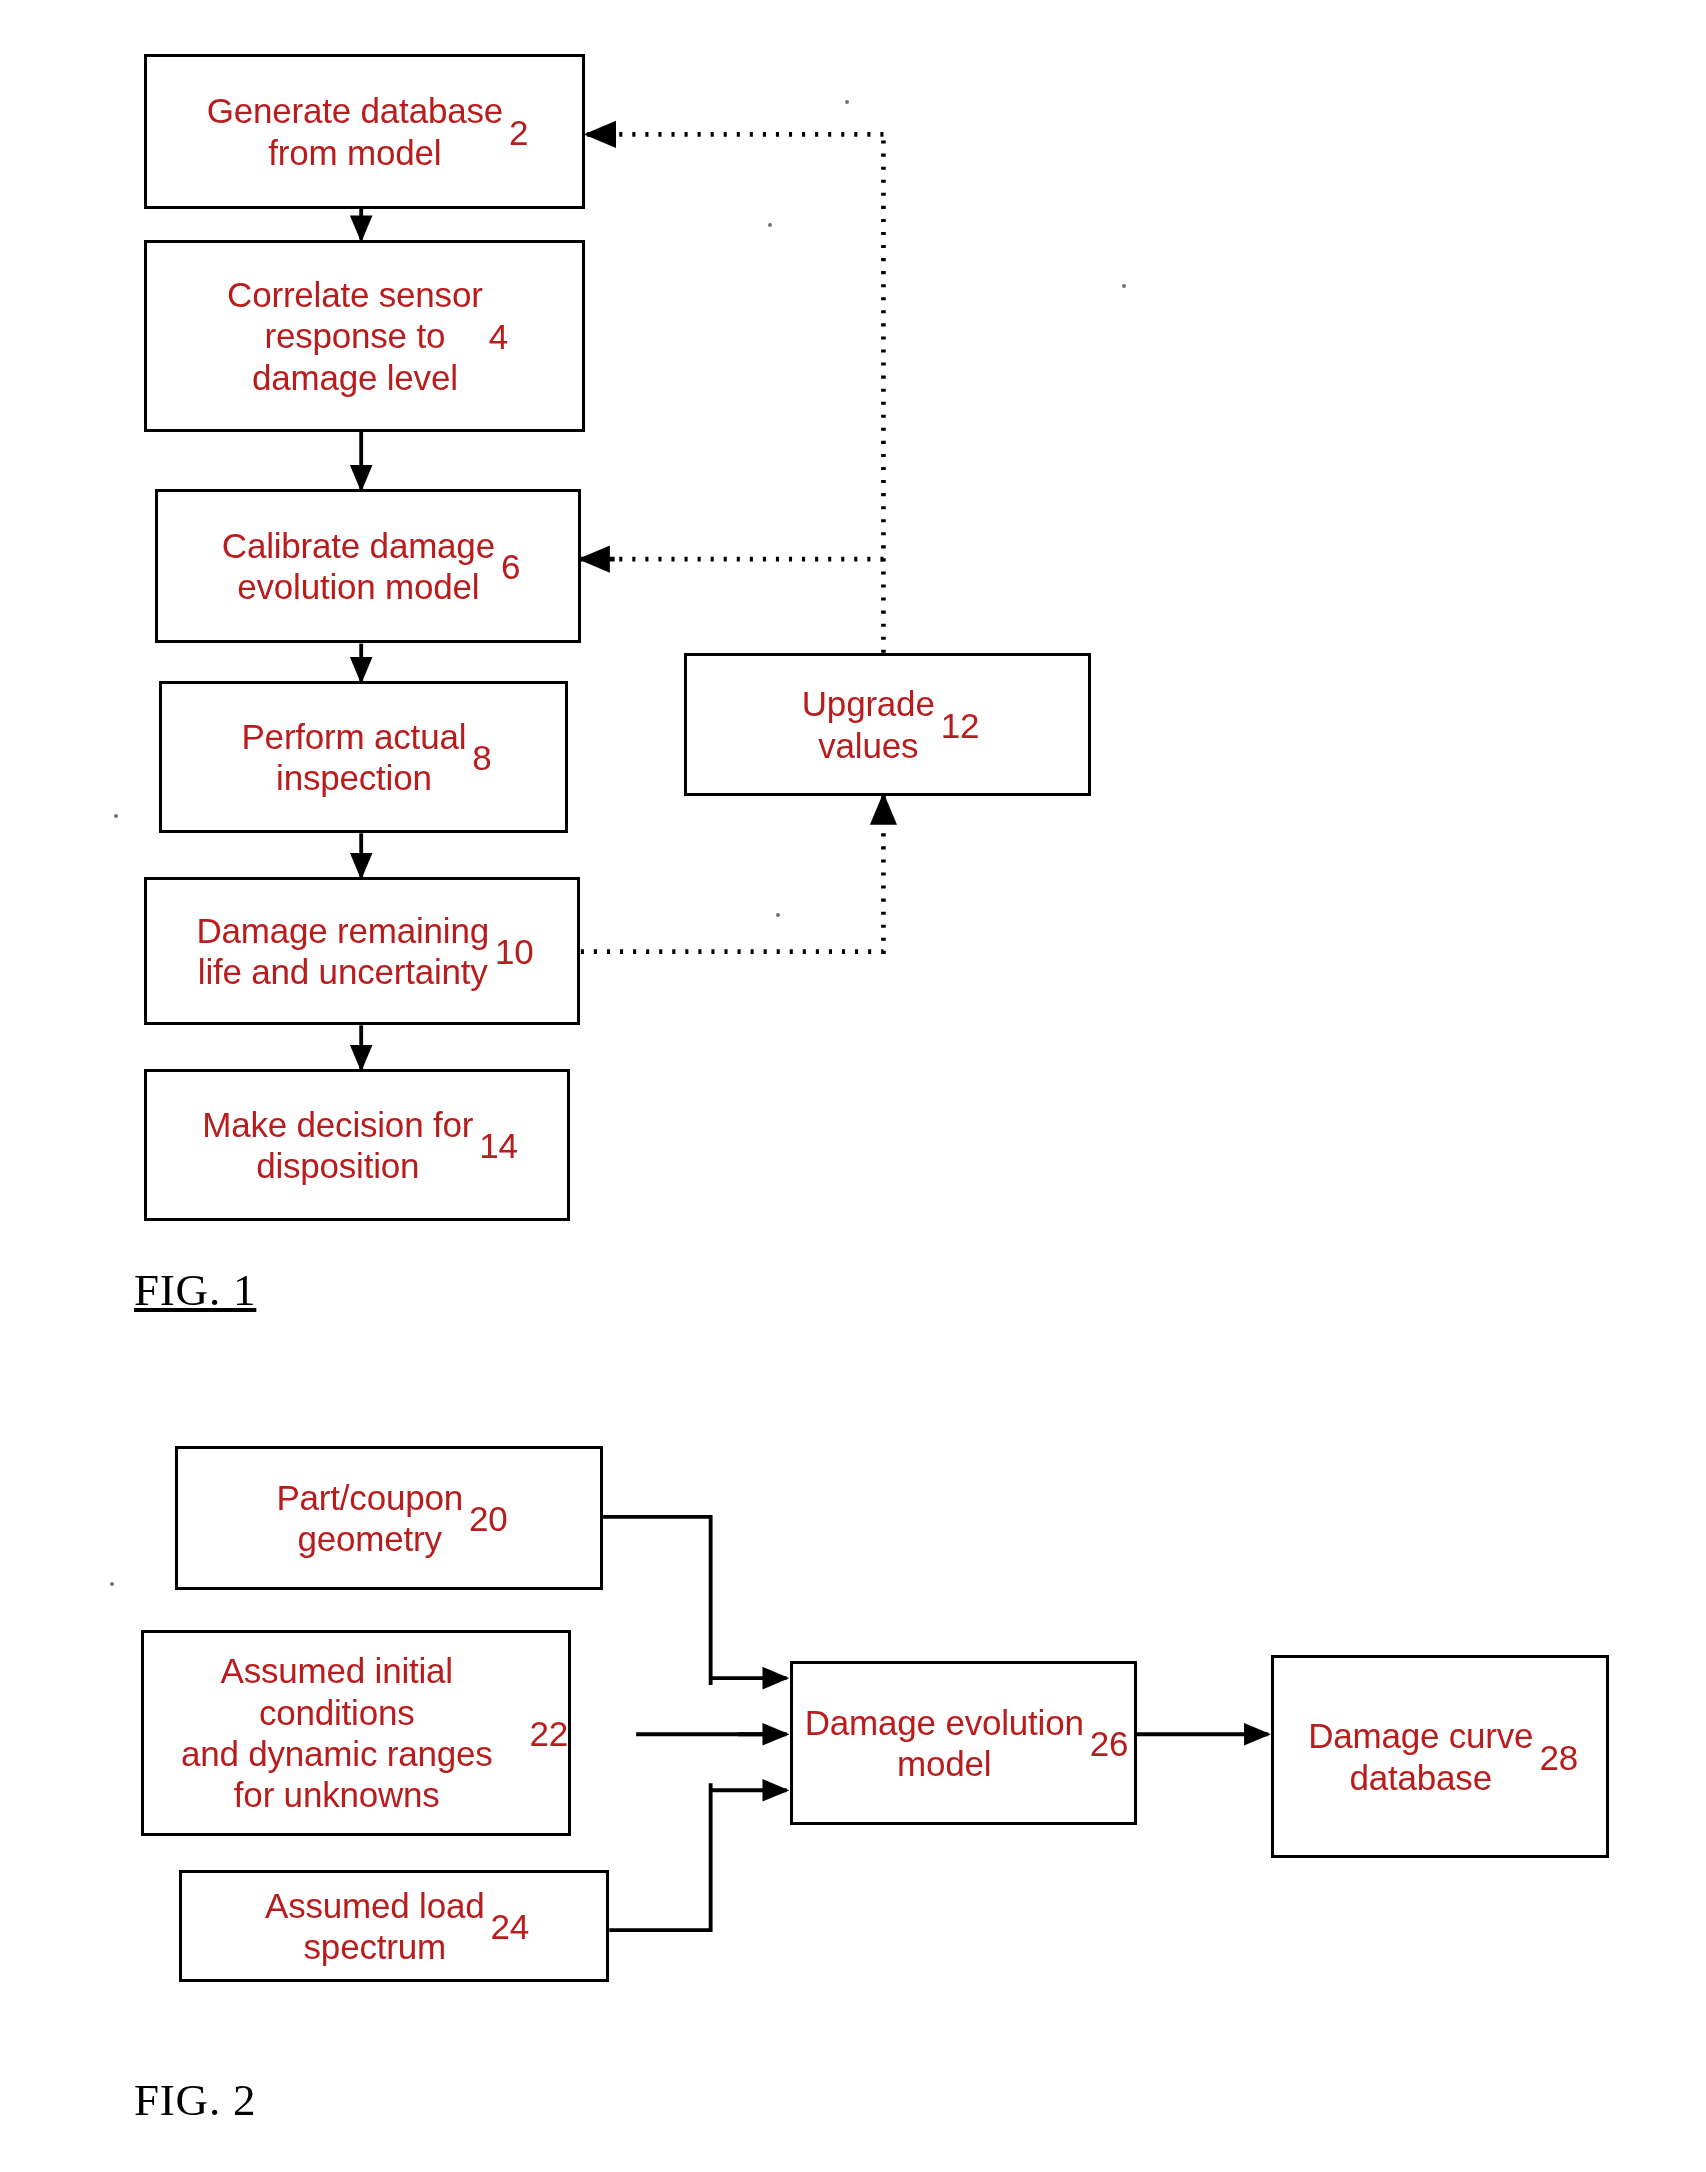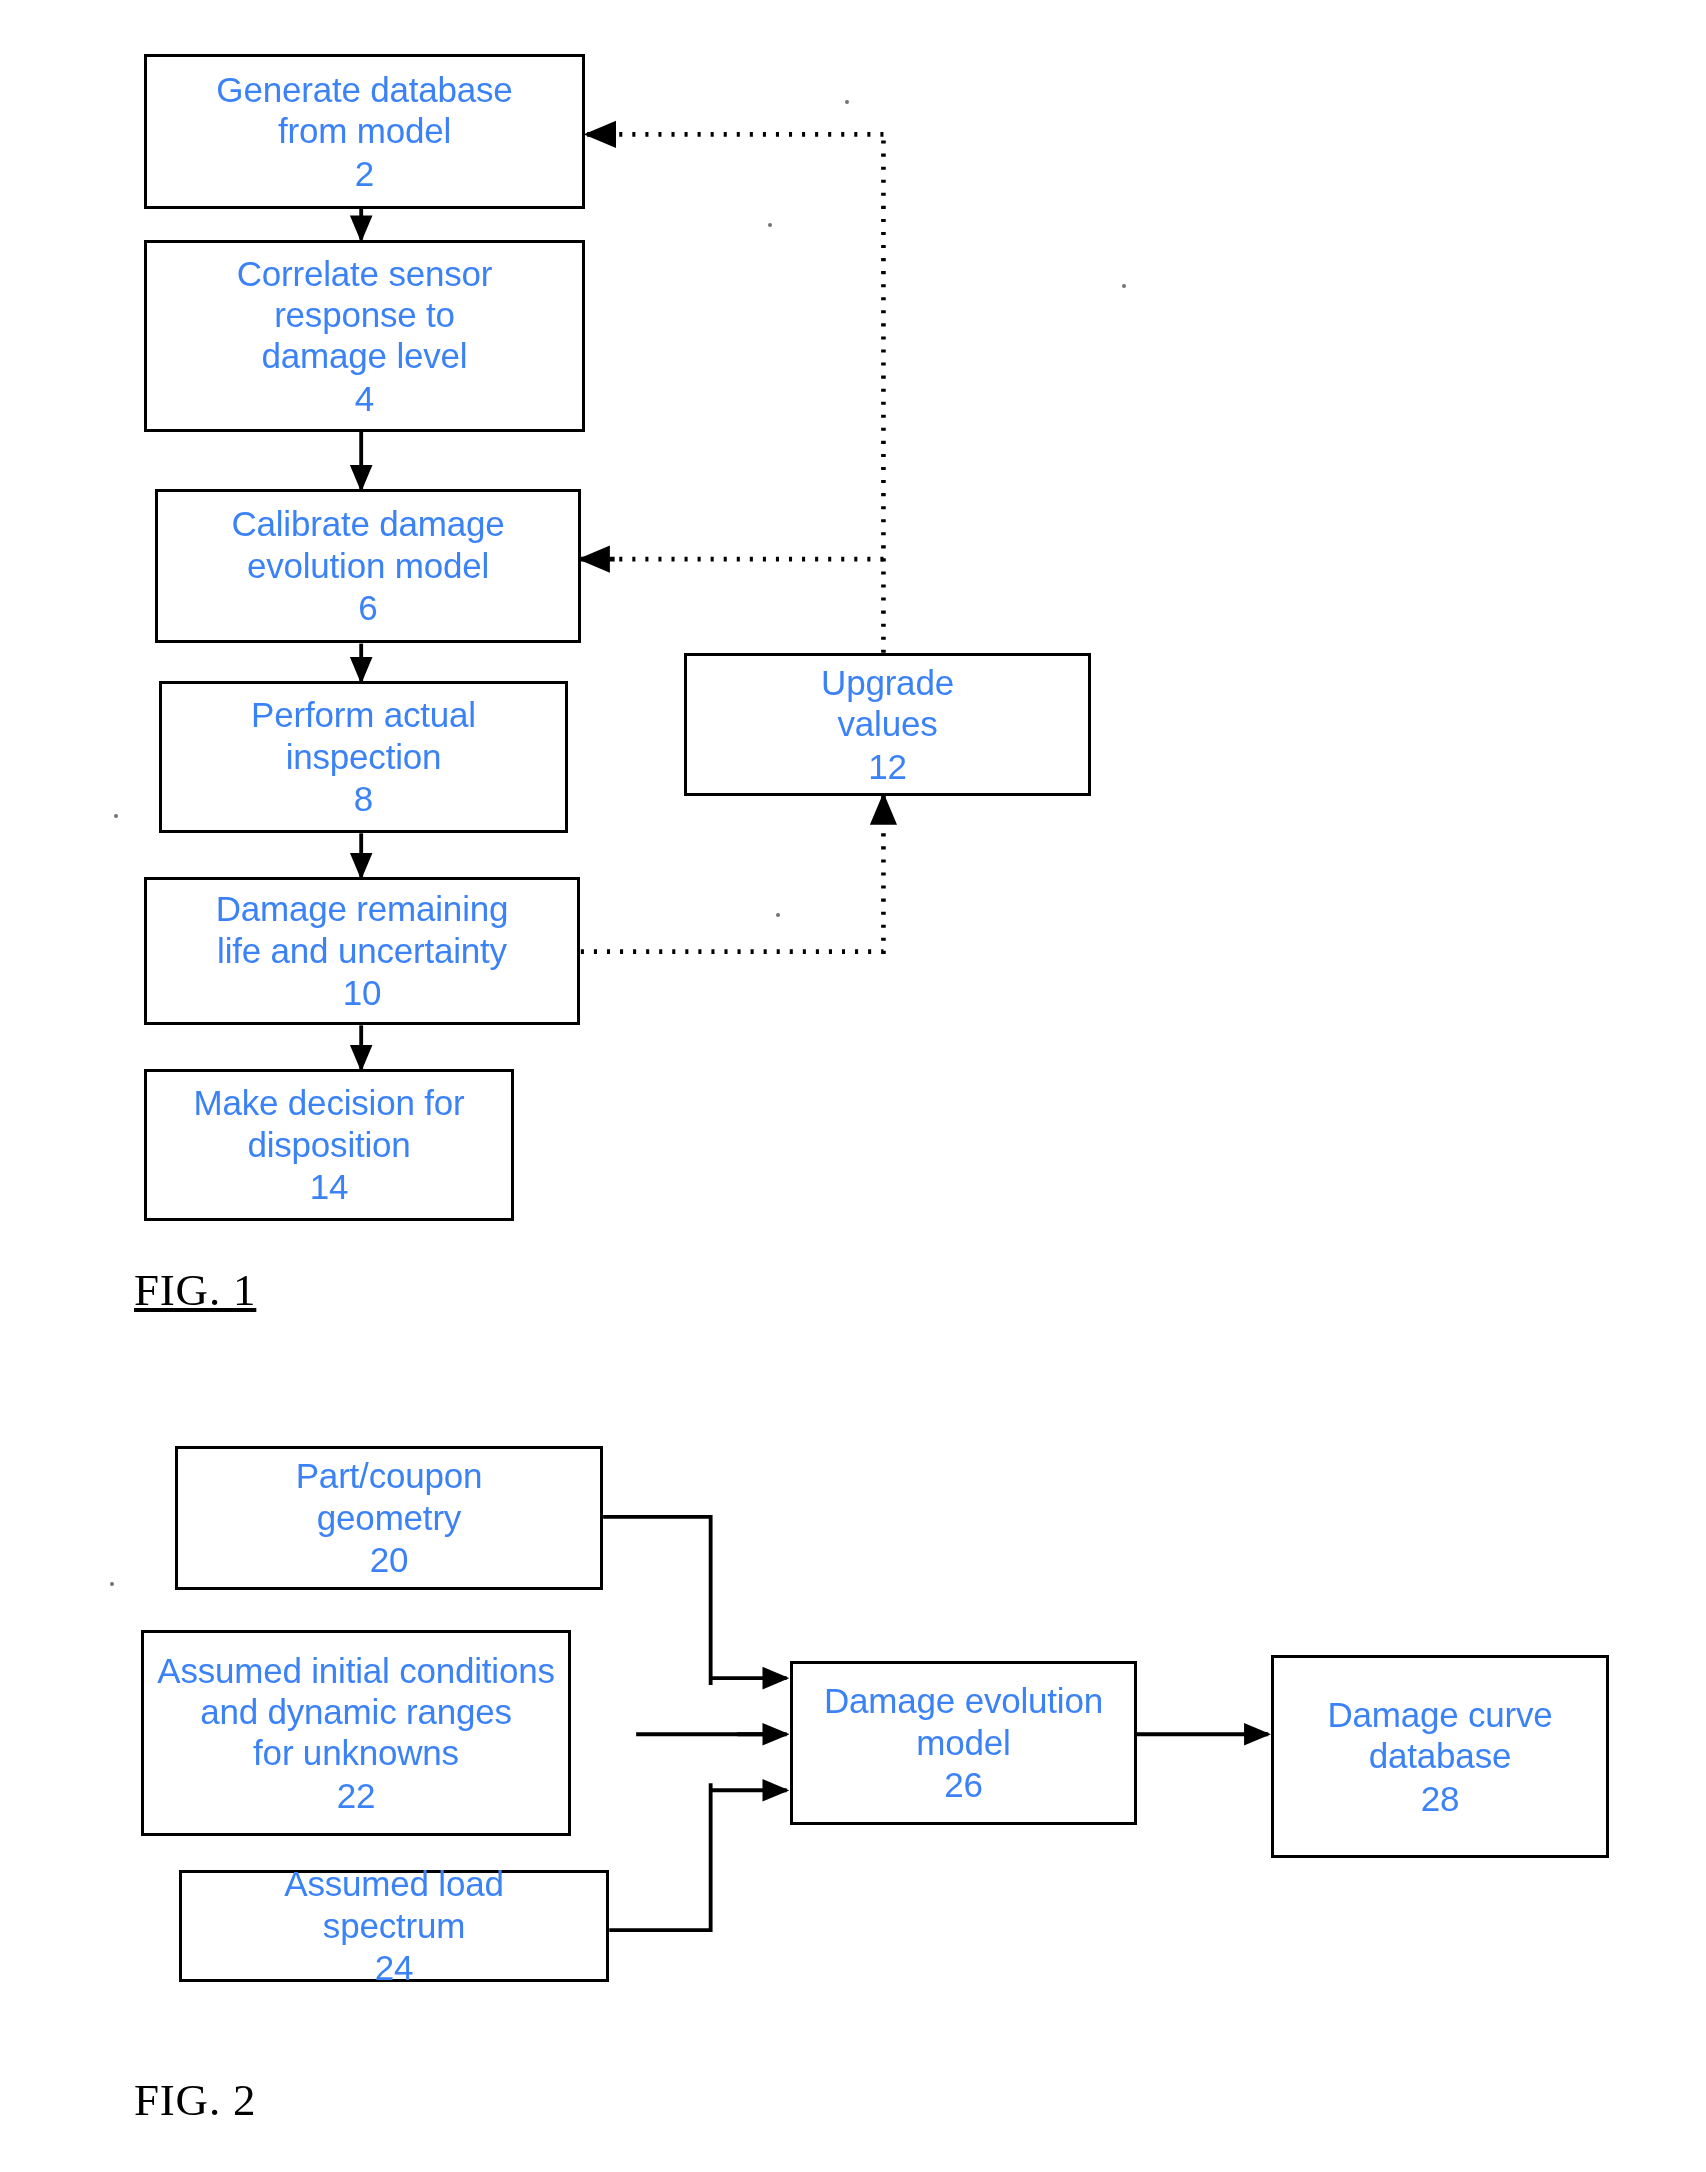--- a/index.html
+++ b/index.html
@@ -24,25 +24,25 @@
     width: 1707px;
     height: 2172px;
     pointer-events: none;
   }
   .node {
     position: absolute;
     box-sizing: border-box;
     border: 3.8px solid #000000;
     background: #ffffff;
     display: flex;
-    flex-direction: column;
+    flex-direction: row;
     align-items: center;
     justify-content: center;
     text-align: center;
-    color: #3b82f6;
+    color: #b91c1c;
     font-size: 35px;
     line-height: 1.18;
     letter-spacing: -0.2px;
   }
   .node .label {
     white-space: pre-line;
     padding: 0 6.1px;
   }
   .node .ref {
     margin-top: 1.5px;
@@ -146,21 +146,21 @@
 inspection</div>
     <div class="ref">8</div>
   </div>
 
   <div class="node" style="left:144px; top:877px; width:436px; height:148px;">
     <div class="label">Damage remaining
 life and uncertainty</div>
     <div class="ref">10</div>
   </div>
 
-  <div class="node" style="left:144px; top:1069px; width:370px; height:152px;">
+  <div class="node" style="left:144px; top:1069px; width:426px; height:152px;">
     <div class="label">Make decision for
 disposition</div>
     <div class="ref">14</div>
   </div>
 
   <div class="node" style="left:684px; top:653px; width:407px; height:143px;">
     <div class="label">Upgrade
 values</div>
     <div class="ref">12</div>
   </div>

